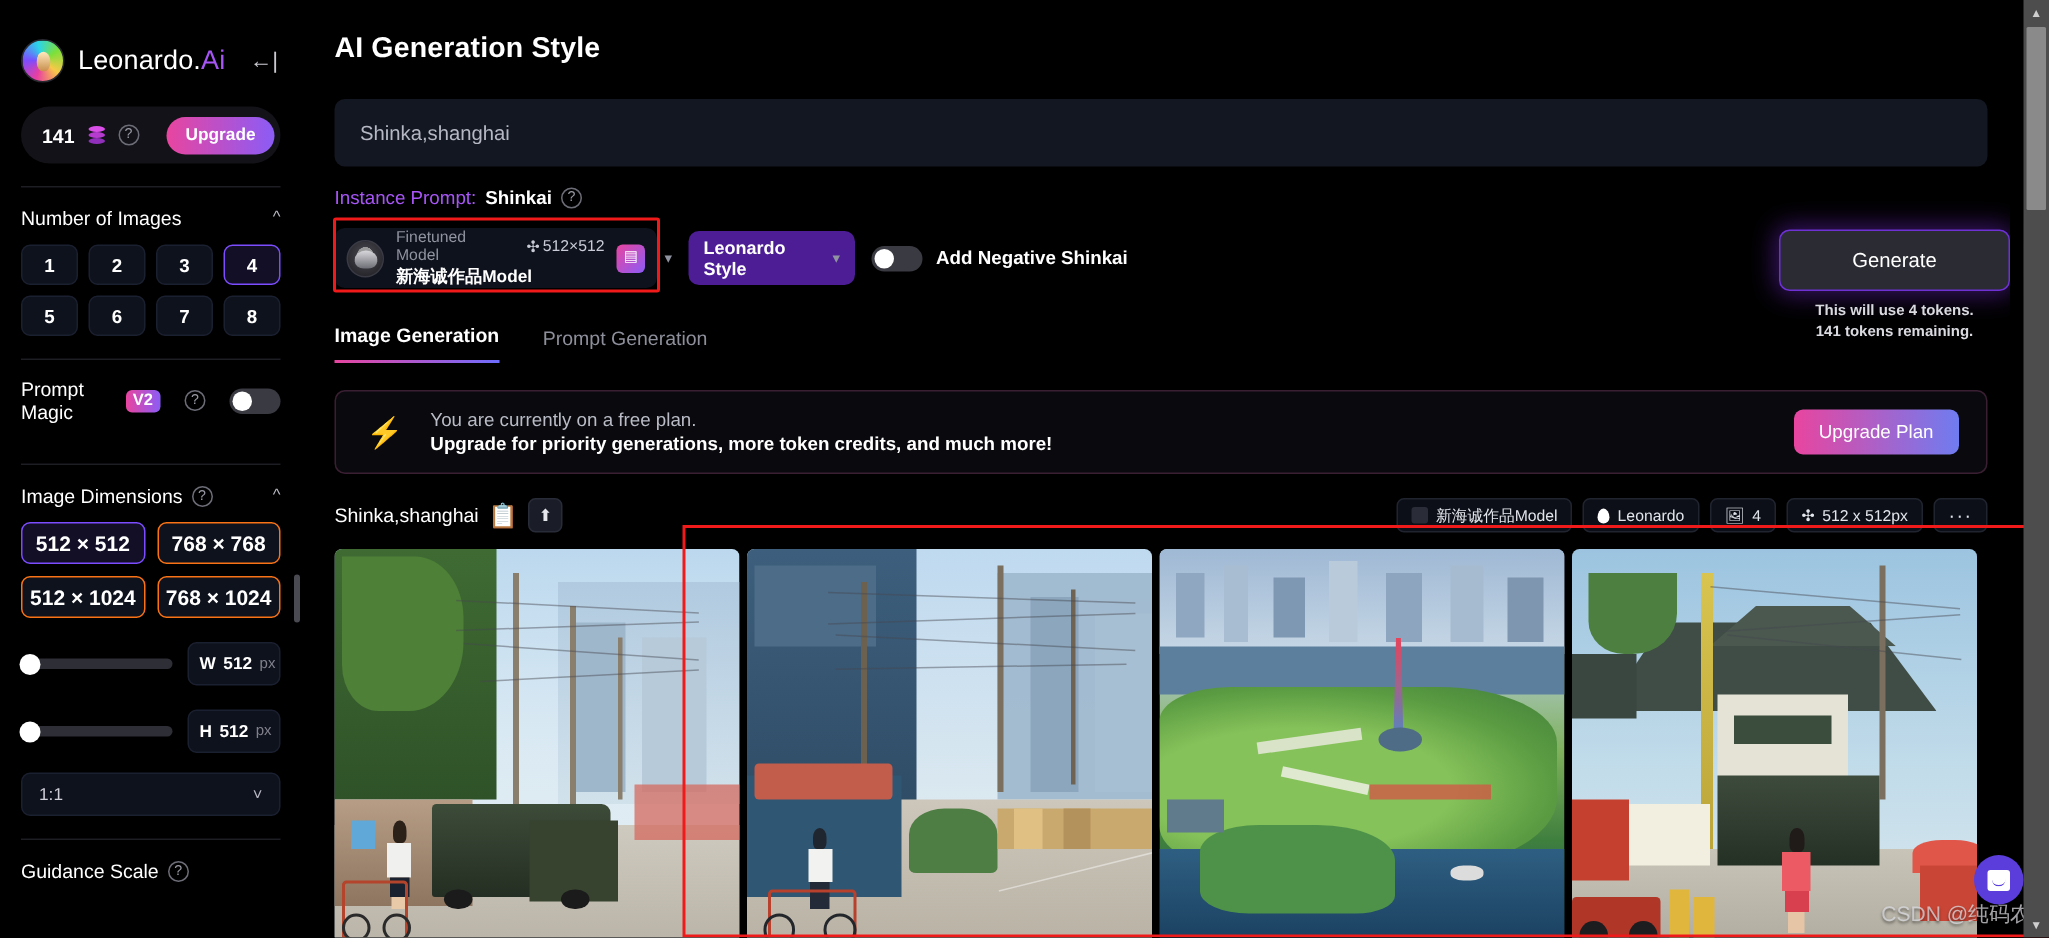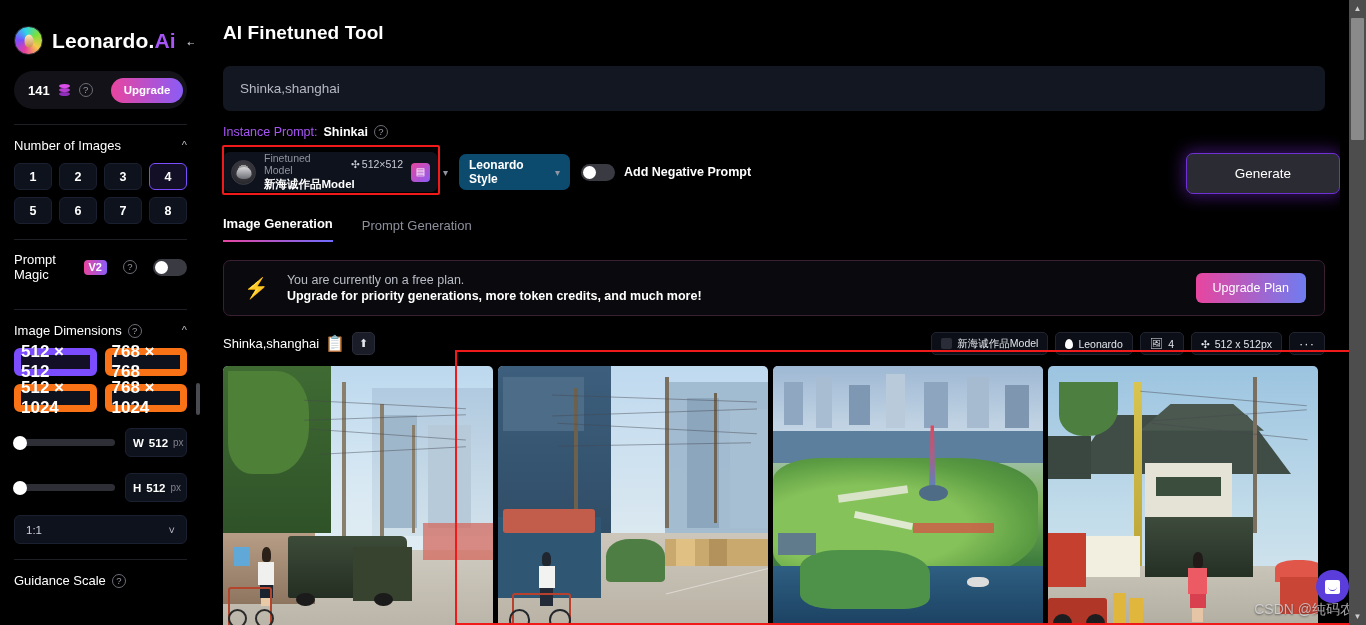--- a/index.html
+++ b/index.html
@@ -35,21 +35,21 @@
       conic-gradient(from 200deg, #e93fa0, #7b4dff, #2bd4e8, #7de03a, #f7c948, #e93fa0);
     border: 1.5px solid #2a2a33;
     position: relative; flex: 0 0 29px;
   }
   .brand-logo::after {
     content: ""; position: absolute; left: 50%; top: 52%;
     transform: translate(-50%,-50%);
     width: 9px; height: 13px; border-radius: 50% 50% 45% 45%;
     background: linear-gradient(180deg,#ffe9bd,#c98f4e);
   }
-  .brand-name { font-size: 21px; font-weight: 700; color: #fff; letter-spacing: .1px; }
+  .brand-name { font-size: 18px; font-weight: 400; color: #fff; letter-spacing: .1px; }
   .brand-name .ai { color: #a855f7; }
   .collapse-btn {
     margin-left: auto; color: #c9cad1; font-size: 15px;
     width: 22px; height: 22px; display: flex; align-items: center; justify-content: center;
     cursor: pointer;
   }
 
   .credit-pill {
     margin-top: 16px; height: 38px; border-radius: 19px;
     background: #121218; display: flex; align-items: center;
@@ -111,22 +111,22 @@
     margin-left: auto; width: 34px; height: 17px; border-radius: 10px;
     background: #3a3a42; position: relative; cursor: pointer; flex: 0 0 34px;
   }
   .switch .knob {
     position: absolute; left: 2px; top: 2px; width: 13px; height: 13px;
     border-radius: 50%; background: #ffffff;
   }
 
   .grid2 { display: grid; grid-template-columns: 1fr 1fr; gap: 8px; }
   .dimbox {
-    height: 28px; border-radius: 6px; background: #0e121c; border: 7px solid #f97316;
-    color: #fff; font-size: 17px; font-weight: 700;
+    height: 28px; border-radius: 6px; background: #0e121c; border: 1px solid #f97316;
+    color: #fff; font-size: 14px; font-weight: 700;
     display: flex; align-items: center; justify-content: center; cursor: pointer;
   }
   .dimbox.sel { border-color: #7c4dff; background: #120f26; }
   .grid2.r2, .grid2.r3 { margin-top: 8px; }
 
   .slider-row { display: flex; align-items: center; gap: 10px; margin-top: 16px; }
   .track {
     flex: 1; height: 7px; border-radius: 4px; background: #2e2e36; position: relative;
     cursor: pointer;
   }
@@ -199,21 +199,21 @@
   }
   .model-chip span { color:#fff; font-size: 10px; line-height: 1; }
   .model-caret { color: #9093a0; font-size: 10px; margin-left: 4px; }
 
   .red-outline {
     position: absolute; border: 2px solid #f01a1a; border-radius: 2px;
     pointer-events: none;
   }
 
   .style-sel {
-    width: 111px; height: 36px; border-radius: 7px; background: #0c4a6e;
+    width: 111px; height: 36px; border-radius: 7px; background: #4c1d95;
     display: flex; align-items: center; padding: 0 10px; cursor: pointer;
   }
   .style-sel .txt { font-size: 12px; color: #fff; font-weight: 700; }
   .style-sel .chev { margin-left: auto; font-size: 10px; color: #9093a0; }
 
   .neg-row { display: flex; align-items: center; gap: 9px; }
   .neg-label { font-size: 12.5px; color: #fff; font-weight: 700; }
 
   .gen-wrap {
     position: absolute; right: 26px; top: 153px; width: 154px; text-align: center;
@@ -437,21 +437,21 @@
       <span class="q-mark">?</span>
     </div>
 
     <div class="sb-scroll-track">
       <div class="sb-scroll-thumb"></div>
     </div>
   </aside>
 
   <main class="main">
 
-    <h1 class="page-title">AI Finetuned Tool</h1>
+    <h1 class="page-title">AI Generation Style</h1>
 
     <div class="prompt-box">
       <input value="Shinka,shanghai" style="">
     </div>
 
     <div class="inst-row">
       <span class="inst-label">Instance Prompt:</span>
       <span class="inst-value">Shinkai</span>
       <span class="q-mark">?</span>
     </div>
@@ -474,28 +474,32 @@
 
       <div class="style-sel">
         <span class="txt">Leonardo Style</span>
         <span class="chev">▾</span>
       </div>
 
       <div class="neg-row">
         <span class="switch">
             <span class="knob"></span>
           </span>
-        <span class="neg-label">Add Negative Prompt</span>
+        <span class="neg-label">Add Negative Shinkai</span>
       </div>
 
       <div class="red-outline" style="left:-1px; top:-7px; width:218px; height:50px;"></div>
     </div>
 
     <div class="gen-wrap">
       <button class="gen-btn">Generate</button>
+      <div class="gen-note">
+        <div>This will use 4 tokens.</div>
+        <div>141 tokens remaining.</div>
+      </div>
     </div>
 
     <div class="tabs">
       <div class="tabs-underline"></div>
       <div class="tab active">Image Generation</div>
       <div class="tab idle">Prompt Generation</div>
     </div>
 
     <div class="plan-banner">
       <span class="bolt">⚡</span>

